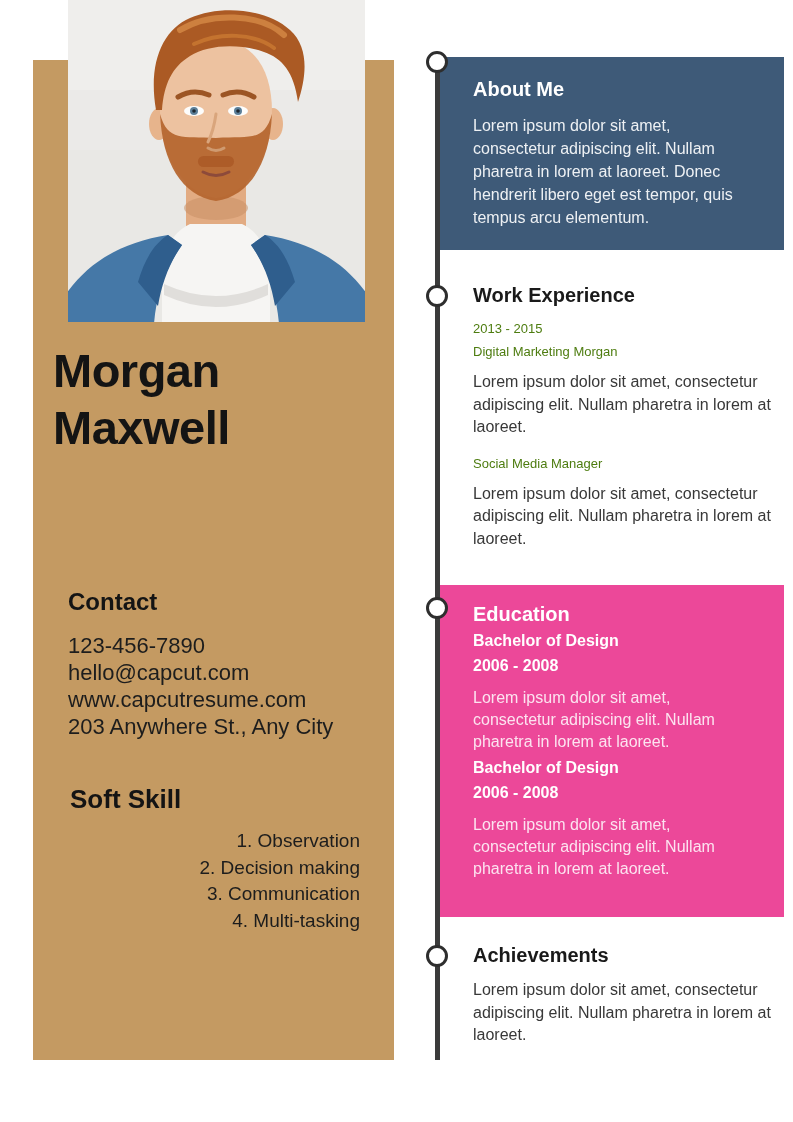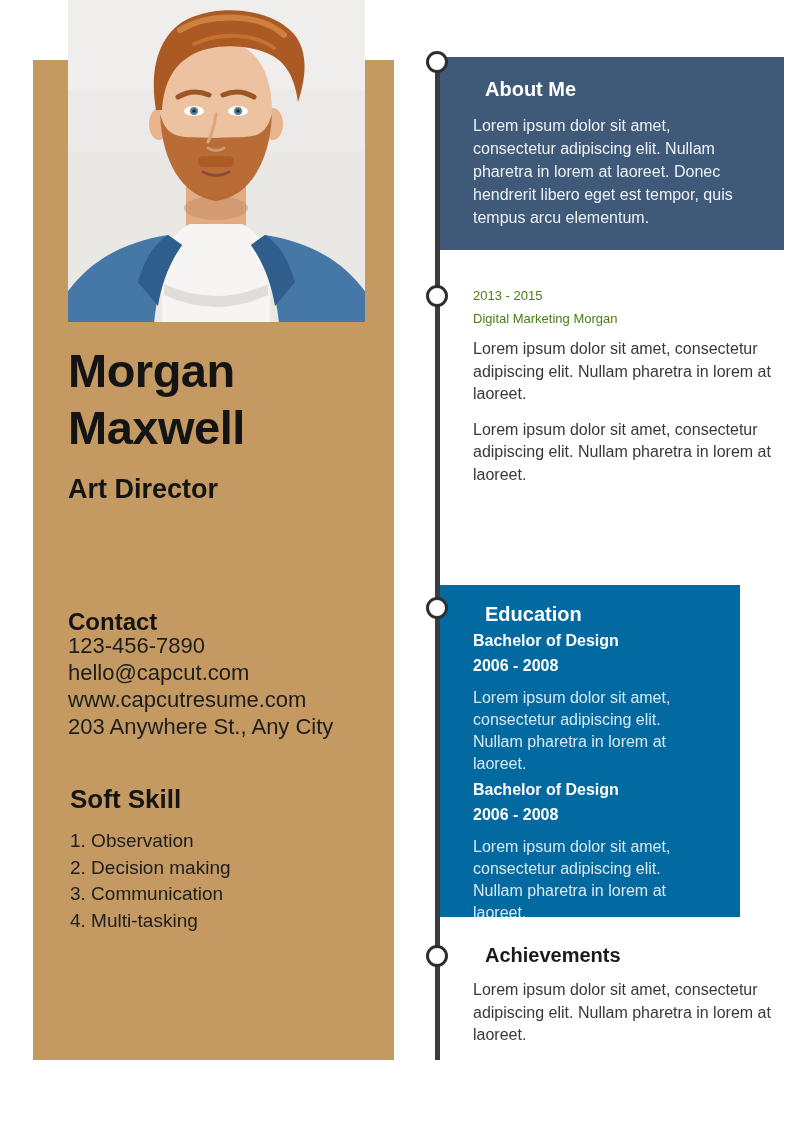--- a/index.html
+++ b/index.html
@@ -13,43 +13,43 @@
   
   .sidebar {
     position:absolute; left:33px; top:60px; width:361px; height:1000px;
     background:#c49a62;
   }
   .photo {
     position:absolute; left:68px; top:0; width:297px; height:322px;
     z-index:3; overflow:hidden;
   }
   .name {
-    position:absolute; left:68px; top:342px; width:300px; z-index:3;
+    position:absolute; left:53px; top:342px; width:300px; z-index:3;
     font-size:47px; font-weight:700; line-height:57px; color:#141414;
     letter-spacing:-0.5px;
   }
   .job-title {
     position:absolute; left:68px; top:474px; z-index:3;
     font-size:27px; font-weight:600; color:#141414;
   }
   .contact-heading {
-    position:absolute; left:68px; top:608px; z-index:3;
+    position:absolute; left:68px; top:588px; z-index:3;
     font-size:24px; font-weight:700; color:#141414;
   }
   .contact-list {
     position:absolute; left:68px; top:632px; width:290px; z-index:3;
     list-style:none; font-size:22px; line-height:27px; color:#1d1d1d;
   }
   .skills-heading {
     position:absolute; left:70px; top:784px; z-index:3;
     font-size:26px; font-weight:700; color:#141414;
   }
   .skills-list {
     position:absolute; left:70px; top:828px; width:290px; z-index:3;
-    list-style:none; font-size:19px; line-height:26.5px; color:#1d1d1d;
+    list-style:none; font-size:19px; line-height:26.5px; color:#1d1d1d;text-align:right;
   }
 
   
   .timeline-line {
     position:absolute; left:435px; top:58px; width:5px; height:1002px;
     background:#3b3b3b; z-index:1;
   }
   .timeline-node {
     position:absolute; width:22px; height:22px; border-radius:50%;
     background:#ffffff; border:3.5px solid #2e2e2e; z-index:5; left:426px;
@@ -58,38 +58,38 @@
   .node-work { top:285px; }
   .node-education { top:597px; }
   .node-achievements { top:945px; }
 
   
   .about-box {
     position:absolute; left:440px; top:57px; width:344px; height:193px;
     background:#3e5a78; color:#ffffff; padding:21px 28px 0 33px; z-index:2;
   }
   .about-box .sec-heading { color:#ffffff; margin-bottom:13px; }
-  .sec-heading { font-size:20px; font-weight:700; color:#1a1a1a;margin-left:12px; }
+  .sec-heading { font-size:20px; font-weight:700; color:#1a1a1a; }
   .body-text { font-size:16px; line-height:23px; color:#eef1f4; }
 
   .work-section {
     position:absolute; left:473px; top:284px; width:303px; z-index:2;
   }
   .work-section .sec-heading { margin-bottom:10px; }
   .work-entry { margin-bottom:13px; }
   .entry-period, .entry-role {
     font-size:13px; line-height:23px; color:#4d7c0f;
   }
   .work-entry .entry-body {
     margin-top:8px; font-size:16px; line-height:22.5px; color:#383838;
   }
 
   .education-box {
-    position:absolute; left:440px; top:585px; width:300px; height:332px;
-    background:#0369a1; color:#ffffff; padding:18px 28px 0 33px; z-index:2;
+    position:absolute; left:440px; top:585px; width:344px; height:332px;
+    background:#ec4899; color:#ffffff; padding:18px 28px 0 33px; z-index:2;
   }
   .education-box .sec-heading { color:#ffffff; }
   .edu-entry { margin-top:2px; }
   .edu-degree, .edu-period {
     font-size:16px; font-weight:600; line-height:25px; color:#ffffff;
   }
   .edu-body {
     margin-top:9px; font-size:16px; line-height:22px; color:rgba(255,255,255,0.85);
   }
 
@@ -148,21 +148,20 @@
       <ellipse cx="170" cy="111" rx="10" ry="5" fill="#fdfdfc"></ellipse>
       <circle cx="170" cy="111" r="4" fill="#5c7f99"></circle>
       <circle cx="170" cy="111" r="1.8" fill="#1d2730"></circle>
 
       <path d="M148 114 C146 128 143 136 140 142" stroke="#d9a57c" stroke-width="3" fill="none" stroke-linecap="round"></path>
       <path d="M140 148 Q148 153 156 148" stroke="#cf9a70" stroke-width="3" fill="none" stroke-linecap="round"></path>
     </svg>
   </div>
 
   <h1 class="name">Morgan Maxwell</h1>
-  <div class="job-title">Art Director</div>
 
   <h2 class="contact-heading">Contact</h2>
   <ul class="contact-list">
     <li>123-456-7890</li>
     <li>hello@capcut.com</li>
     <li>www.capcutresume.com</li>
     <li>203 Anywhere St., Any City</li>
   </ul>
 
   <h2 class="skills-heading">Soft Skill</h2>
@@ -178,26 +177,28 @@
   <div class="timeline-node node-work"></div>
   <div class="timeline-node node-education"></div>
   <div class="timeline-node node-achievements"></div>
 
   <section class="about-box">
     <h2 class="sec-heading">About Me</h2>
     <p class="body-text">Lorem ipsum dolor sit amet, consectetur adipiscing elit. Nullam pharetra in lorem at laoreet. Donec hendrerit libero eget est tempor, quis tempus arcu elementum.</p>
   </section>
 
   <section class="work-section">
+    <h2 class="sec-heading">Work Experience</h2>
     <div class="work-entry">
       <div class="entry-period">2013 - 2015</div>
       <div class="entry-role">Digital Marketing Morgan</div>
       <p class="entry-body">Lorem ipsum dolor sit amet, consectetur adipiscing elit. Nullam pharetra in lorem at laoreet.</p>
     </div>
     <div class="work-entry">
+      <div class="entry-role">Social Media Manager</div>
       <p class="entry-body">Lorem ipsum dolor sit amet, consectetur adipiscing elit. Nullam pharetra in lorem at laoreet.</p>
     </div>
   </section>
 
   <section class="education-box">
     <h2 class="sec-heading">Education</h2>
     <div class="edu-entry">
       <div class="edu-degree">Bachelor of Design</div>
       <div class="edu-period">2006 - 2008</div>
       <p class="edu-body">Lorem ipsum dolor sit amet, consectetur adipiscing elit. Nullam pharetra in lorem at laoreet.</p>

